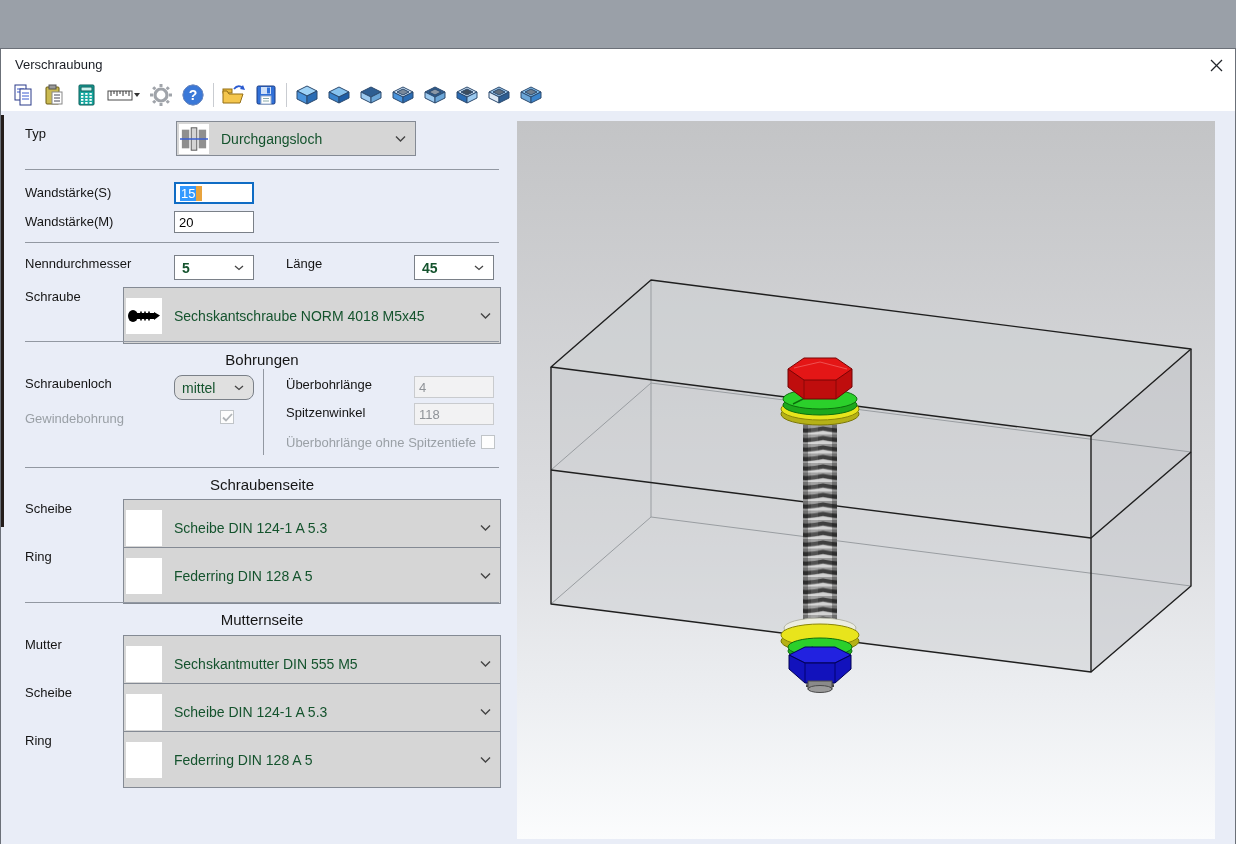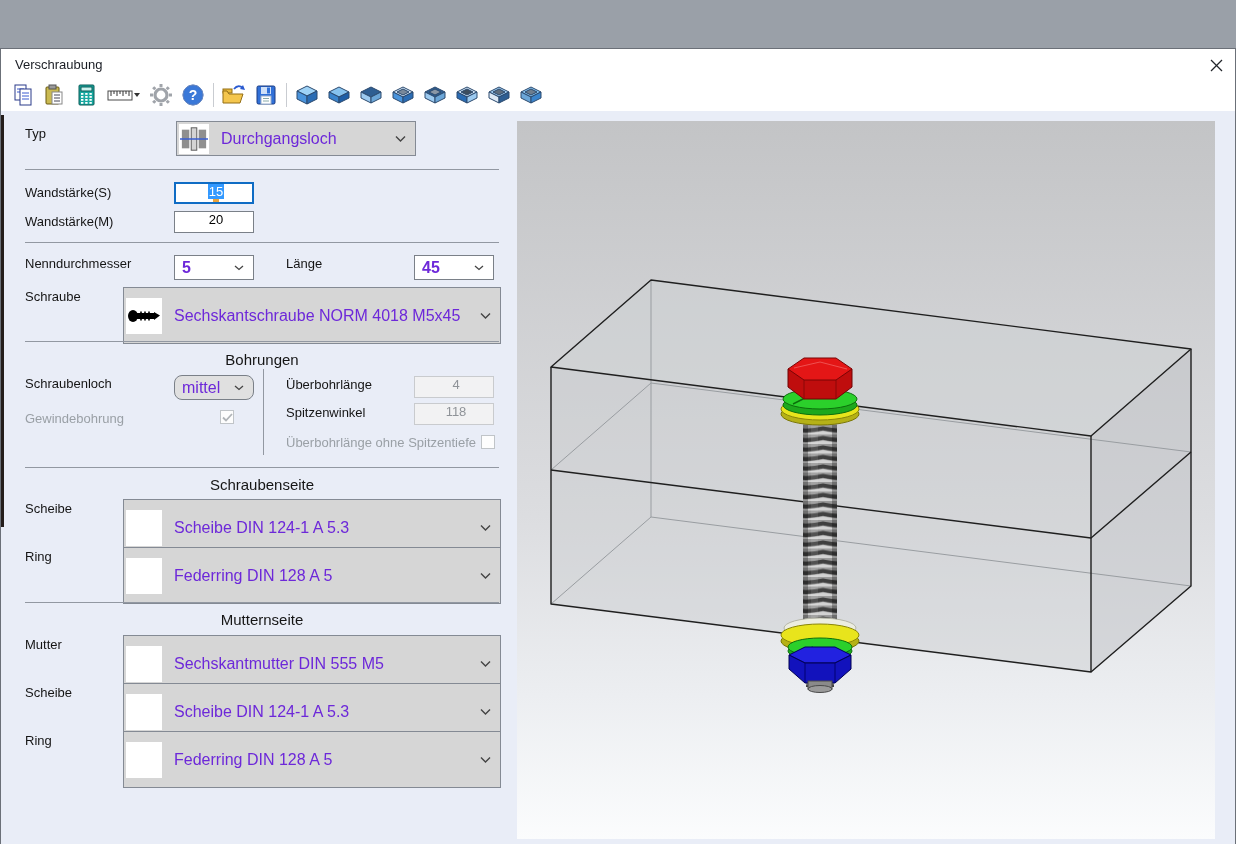--- a/index.html
+++ b/index.html
@@ -17,27 +17,27 @@
   .lbl { position:absolute; font-size:13px; color:#151515; white-space:nowrap; }
   .lbl.dis { color:#9aa0a6; }
   .sec-title { position:absolute; left:24px; width:474px; text-align:center; font-size:15px; color:#151515; }
   .hline { position:absolute; left:24px; width:474px; height:1px; background:#9298a2; }
   .vline { position:absolute; width:1px; background:#9298a2; }
   .combo { position:absolute; background:#d6d6d6; border:1px solid #848a94; display:flex; align-items:center; }
   .combo.big { width:378px; height:57px; }
   .combo.typ { width:240px; height:35px; }
   .icon-box { width:30px; height:30px; background:#ffffff; margin-left:2px; flex:0 0 auto; display:flex; align-items:center; justify-content:center; }
   .combo.big .icon-box { width:36px; height:36px; }
-  .combo-text { margin-left:12px; font-size:16px; color:#6d28d9; white-space:nowrap; }
+  .combo-text { margin-left:12px; font-size:14px; color:#14532d; white-space:nowrap; }
   .chev { position:absolute; right:9px; top:50%; transform:translateY(-50%); }
   .combo.small { width:80px; height:25px; background:#ffffff; border:1px solid #7a8088; }
   .combo.small .combo-text { margin-left:7px; font-weight:bold; }
   .combo.small.gray { background:#e0e0e0;border-radius:8px; }
   .combo.small.gray .combo-text { font-weight:normal; }
-  .tinput { position:absolute; width:80px; height:22px; background:#ffffff; border:1px solid #7a8088; font-size:13px; display:flex; align-items:center; padding-left:4px;flex-direction:column; }
+  .tinput { position:absolute; width:80px; height:22px; background:#ffffff; border:1px solid #7a8088; font-size:13px; display:flex; align-items:center; padding-left:4px; }
   .tinput.focused { border:2px solid #0f6cc4; }
   .tinput .sel { background:#3399ff; color:#ffffff; padding:0 1px; }
   .tinput .caret { width:6px; height:15px; background:#e8a33d; display:inline-block; }
   .tinput.dis { background:#f2f2f3; border:1px solid #c9cbce; color:#8f9398; }
   .checkbox { position:absolute; width:14px; height:14px; background:#fdfdfd; border:1px solid #c0c4c8; display:flex; align-items:center; justify-content:center; }
   .btn { position:absolute; background:#e1e1e1; border:1px solid #a0a0a0; font-size:13px; color:#151515; display:flex; align-items:center; justify-content:center; text-align:center; }
   .btn.two-line { flex-direction:column; line-height:17px; }
   .viewport { position:absolute; left:516px; top:10px; width:698px; height:718px; background:linear-gradient(180deg,#c3c4c6 0%, #dcdde0 55%, #eceef1 80%, #fbfcfd 100%); }
   .viewport svg { display:block; }
   .grip { position:absolute; right:3px; bottom:3px; }

